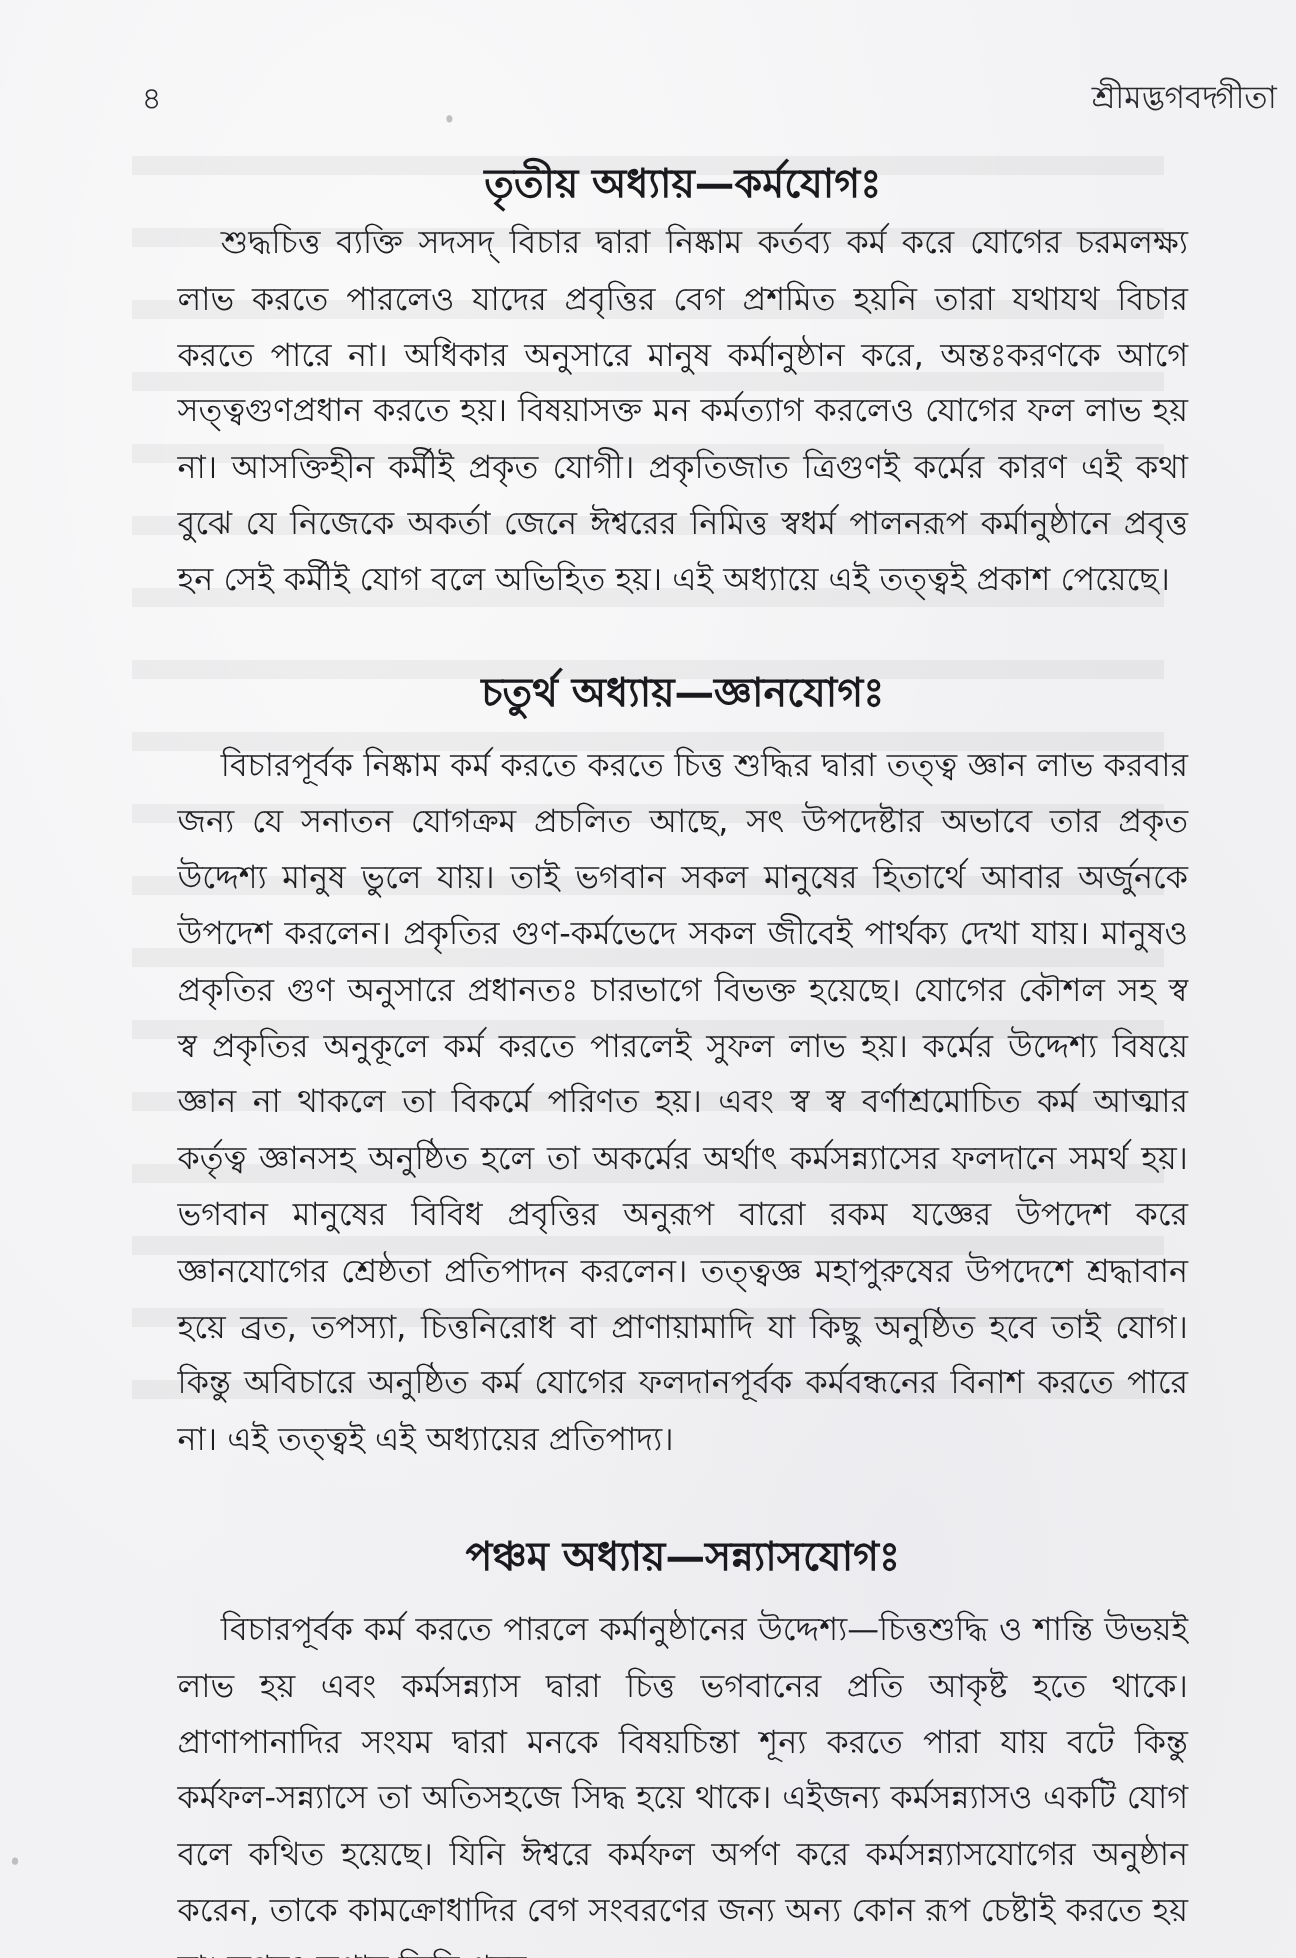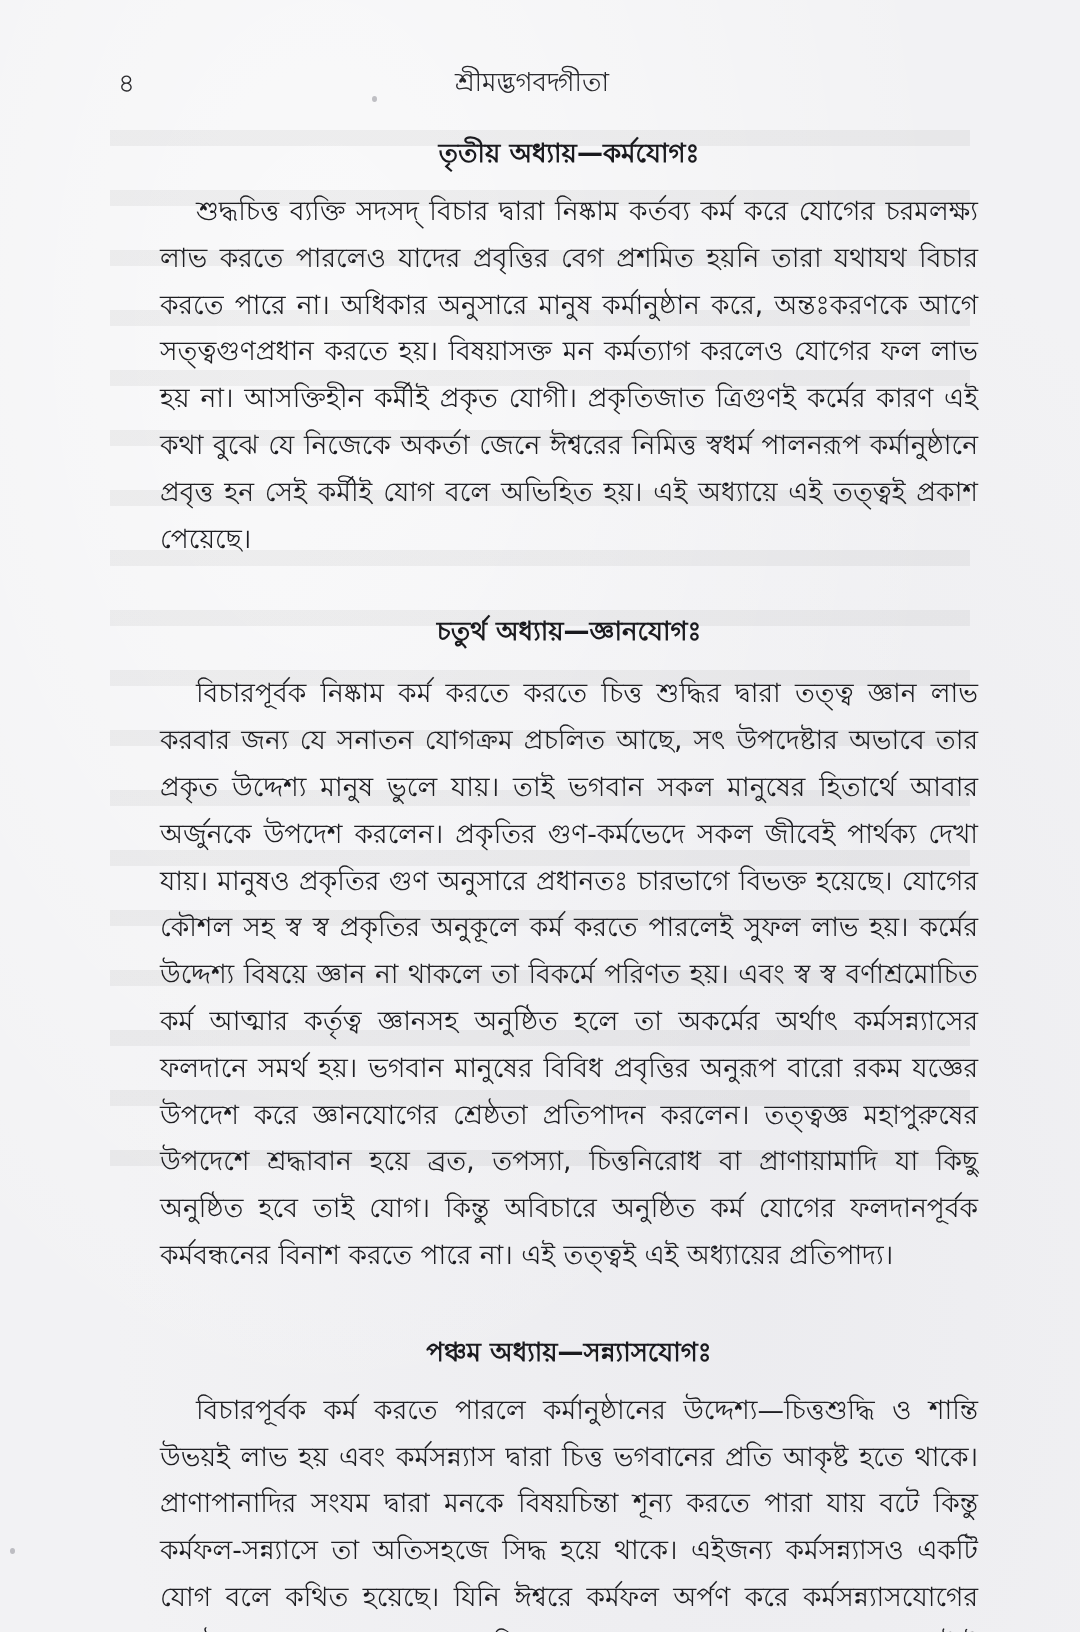--- a/index.html
+++ b/index.html
@@ -49,51 +49,51 @@
       top: 66px;
       font-size: 26px;
       line-height: 34px;
       color: #2a2a2e;
     }
     .running-header {
       position: absolute;
       left: 0;
       width: 1064px;
       top: 64px;
-      text-align: center;
+      text-align: right;
       font-size: 26px;
       line-height: 36px;
       color: #2a2a2e;
     }
     .content {
       position: absolute;
       left: 148px;
       top: 130px;
       width: 842px;
     }
     .chapter-heading {
       text-align: center;
-      font-size: 26px;
+      font-size: 33px;
       font-weight: bold;
       line-height: 46px;
       margin: 0;
       color: #1a1a1e;
     }
     .para {
       font-size: 26.5px;
       line-height: 46.8px;
       text-align: justify;
       text-align-last: left;
-      margin: 12px;
+      margin: 0;
       text-indent: 36px;
       color: #1e1e22;
     }
     .h1 { margin-top: 0px; margin-bottom: 4px; }
     .h2 { margin-top: 46px; margin-bottom: 16px; }
-    .h3 { margin-top: 50px; margin-bottom: 0; }
+    .h3 { margin-top: 50px; margin-bottom: 16px; }
     .speck {
       position: absolute;
       width: 5px; height: 6px;
       border-radius: 50%;
       background: #9a9aa0;
       opacity: 0.6;
     }
   </style>
 </head>
 <body>

